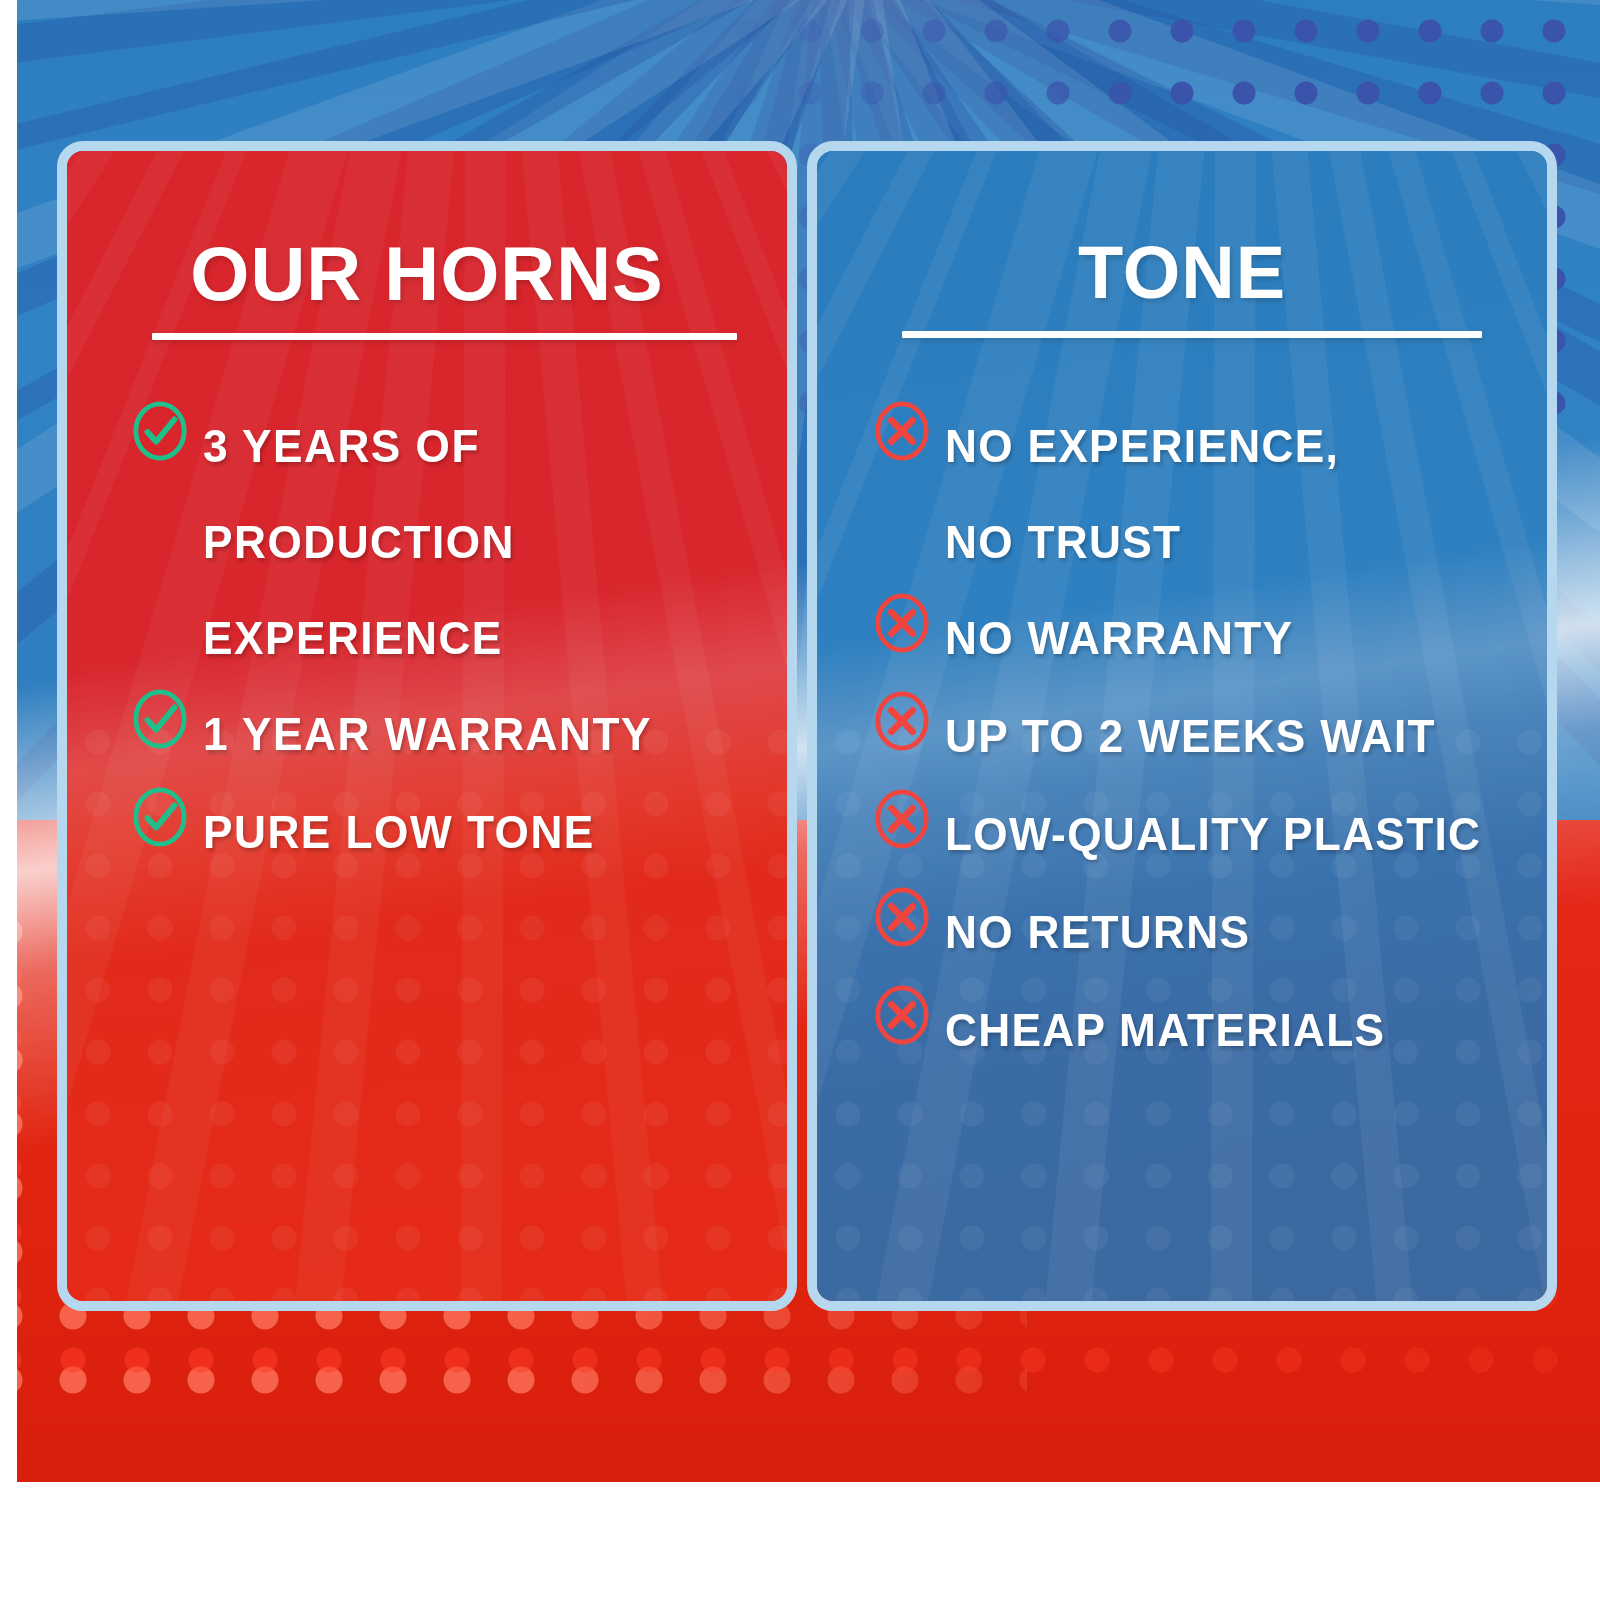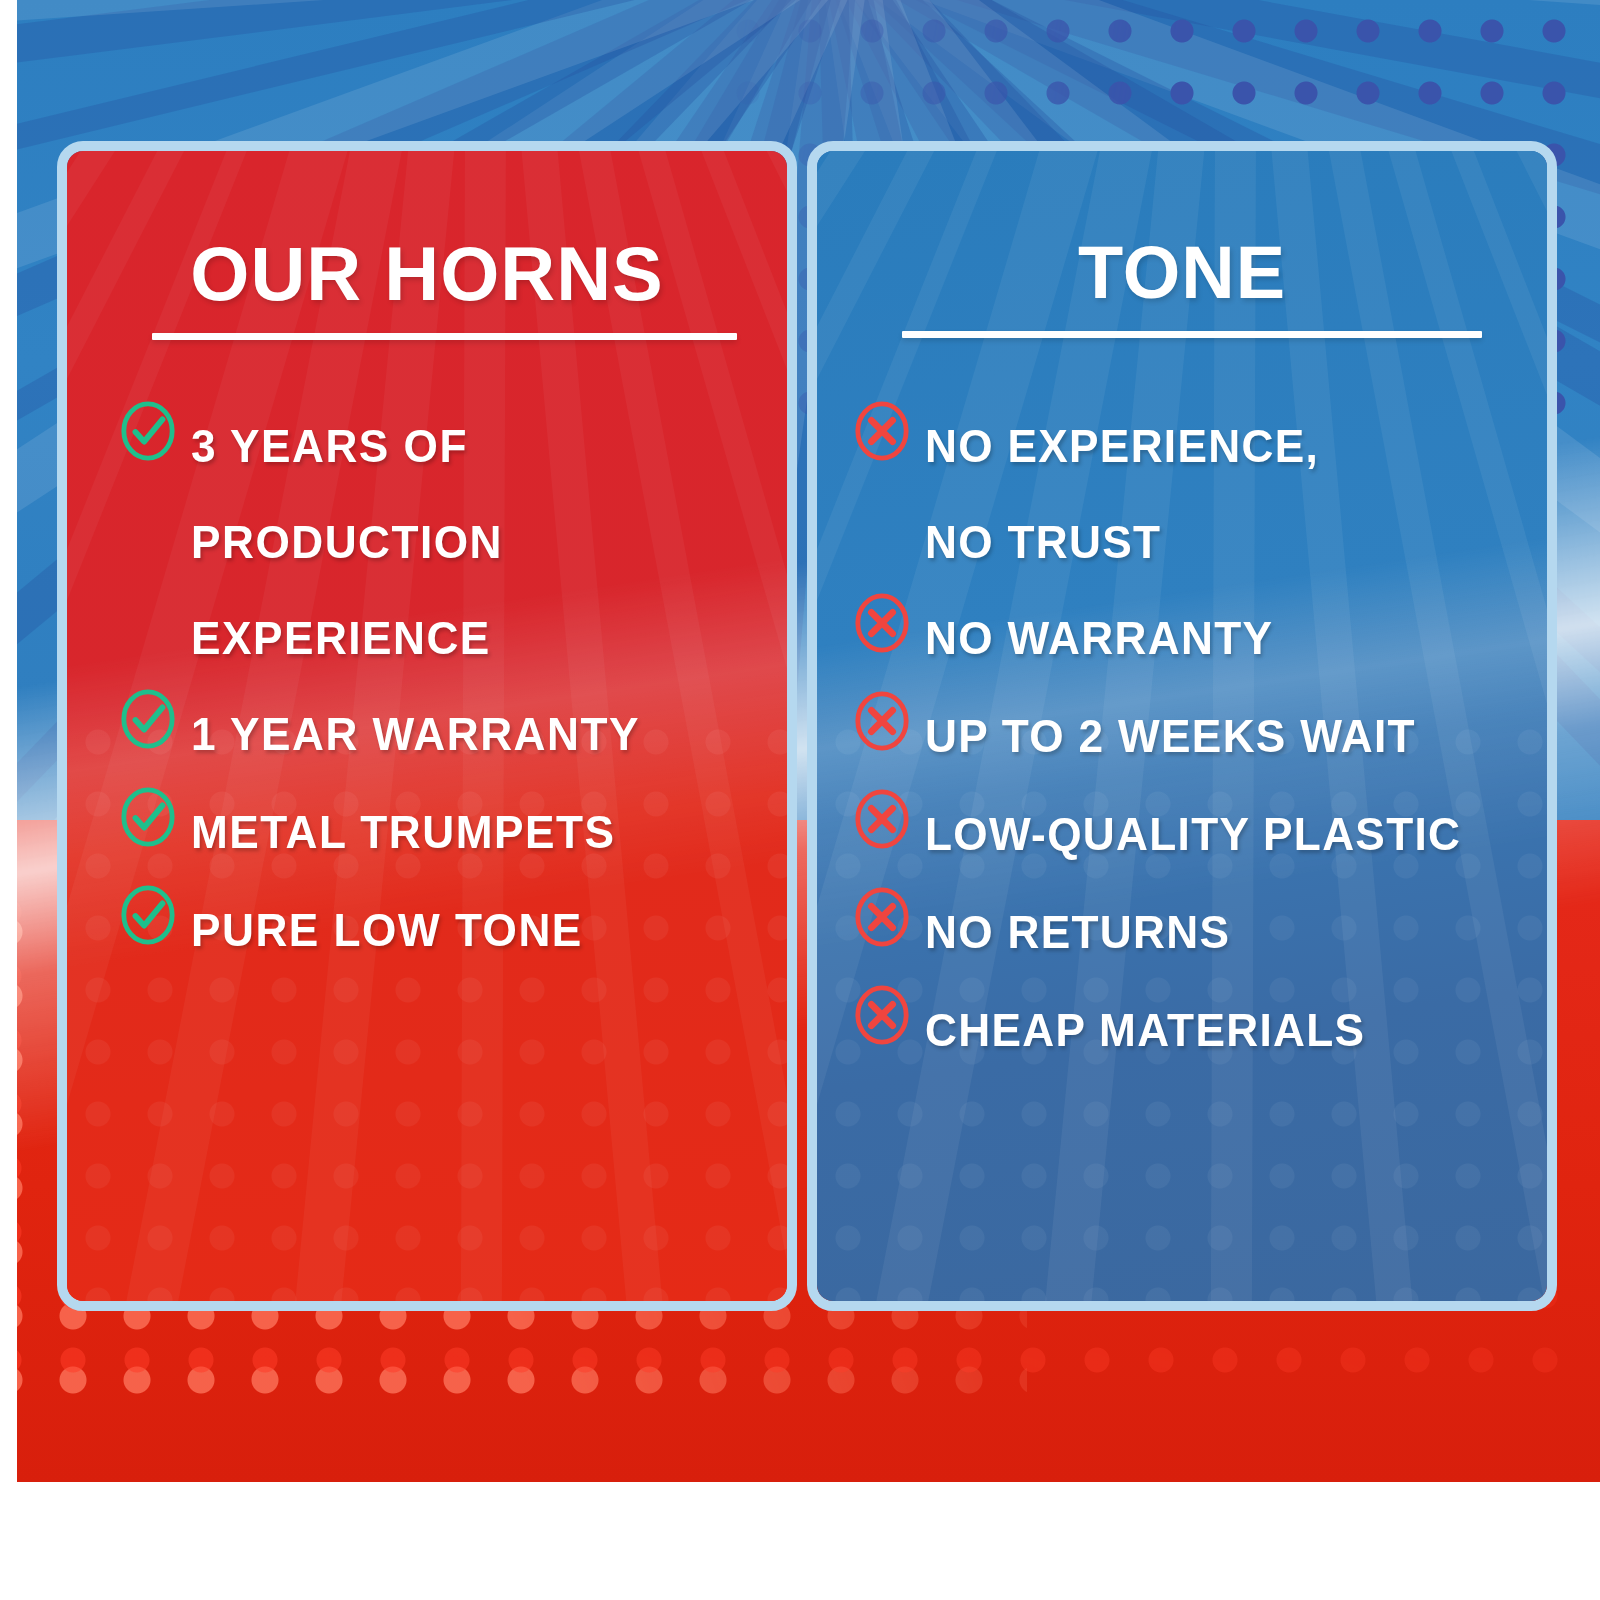--- a/index.html
+++ b/index.html
@@ -160,22 +160,22 @@
     position:absolute; left:0; right:0; top:247px;
     list-style:none;
   }
   .feature-item {
     position:relative;
     min-height:98px;
     padding-left:108px;
     display:flex;
     align-items:flex-start;
   }
-  .card-ours .feature-list  { padding-left:16px; }
-  .card-other .feature-list { }
+  .card-ours .feature-list  { padding-left:28px; }
+  .card-other .feature-list { padding-left:20px; }
 
   .feature-icon {
     position:absolute;
     left:36px; top:2px;
     width:58px; height:62px;
     display:block;
   }
   .feature-text {
     color:#ffffff;
     font-family:"Liberation Sans", sans-serif;
@@ -296,27 +296,20 @@
                     <ellipse cx="30" cy="32" rx="25" ry="28" fill="none" stroke="#1fbf8c" stroke-width="5"></ellipse>
                     <path d="M17 33 L26 43 L45 20" fill="none" stroke="#1fbf8c" stroke-width="6" stroke-linecap="round" stroke-linejoin="round"></path>
                   </svg></span>
                 <span class="feature-text">1 YEAR WARRANTY</span>
               </li>
               <li class="feature-item">
                 <span class="feature-icon"><svg viewBox="0 0 60 64" width="58" height="62" aria-hidden="true">
                     <ellipse cx="30" cy="32" rx="25" ry="28" fill="none" stroke="#1fbf8c" stroke-width="5"></ellipse>
                     <path d="M17 33 L26 43 L45 20" fill="none" stroke="#1fbf8c" stroke-width="6" stroke-linecap="round" stroke-linejoin="round"></path>
                   </svg></span>
-                <span class="feature-text">METAL TRUMPETS</span>
-              </li>
-              <li class="feature-item">
-                <span class="feature-icon"><svg viewBox="0 0 60 64" width="58" height="62" aria-hidden="true">
-                    <ellipse cx="30" cy="32" rx="25" ry="28" fill="none" stroke="#1fbf8c" stroke-width="5"></ellipse>
-                    <path d="M17 33 L26 43 L45 20" fill="none" stroke="#1fbf8c" stroke-width="6" stroke-linecap="round" stroke-linejoin="round"></path>
-                  </svg></span>
                 <span class="feature-text">PURE LOW TONE</span>
               </li>
             </ul>
         </div>
       </div>
     </div>
 
     <div class="card card-other">
       <div class="card-inner">
         <div class="card-rays">

